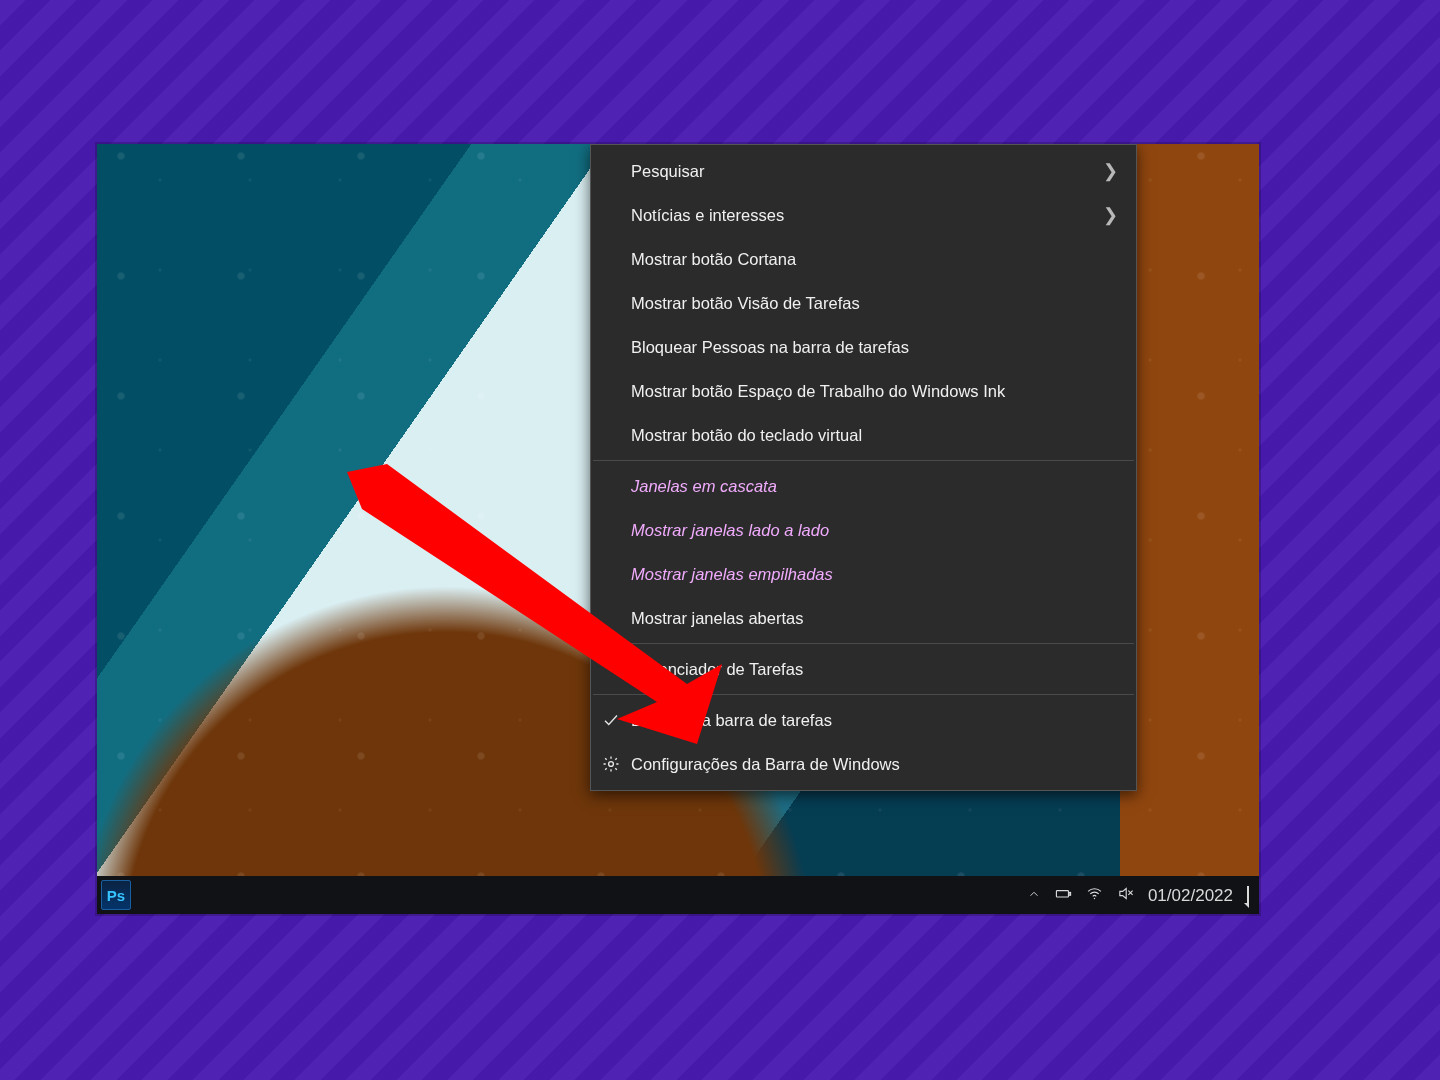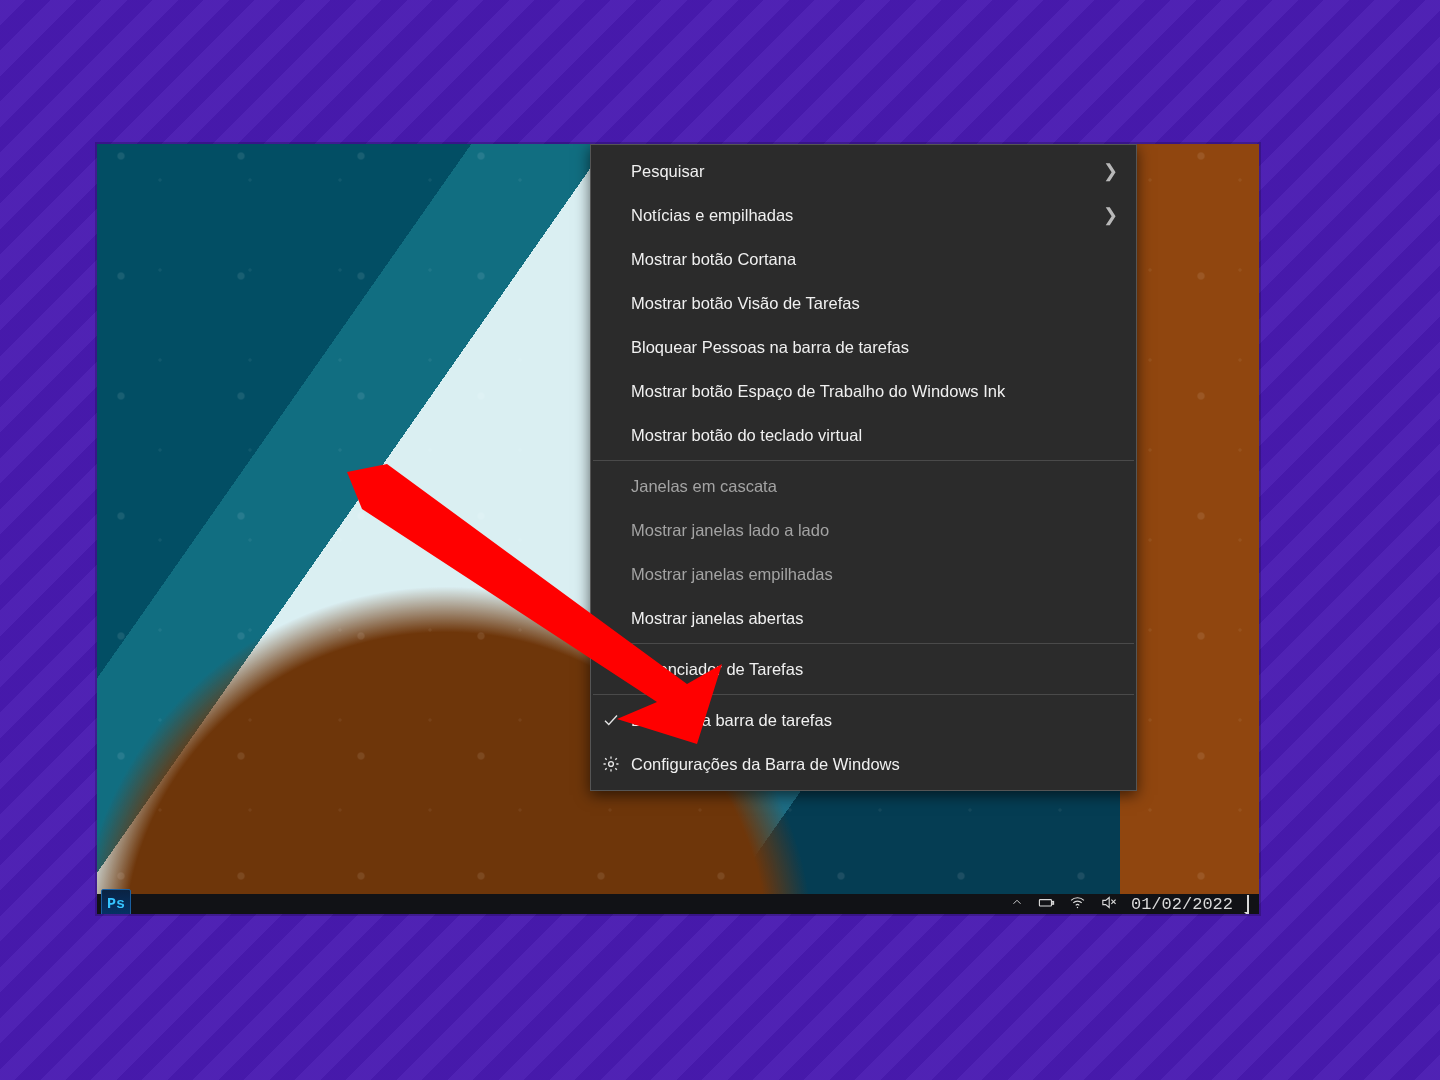--- a/index.html
+++ b/index.html
@@ -64,27 +64,26 @@
     opacity: 0.35;
     mix-blend-mode: screen;
   }
 
   
   .taskbar {
     position: absolute;
     left: 0;
     right: 0;
     bottom: 0;
-    height: 20px;
+    height: 38px;
     background: #111216;
     display: flex;
     align-items: center;
     color: #dcdcdc;
     font-size: 13px;
-    font-family: Liberation Mono, monospace;
   }
   .taskbar .left {
     display: flex;
     align-items: center;
     gap: 6px;
     padding-left: 4px;
   }
   .ps-badge {
     width: 28px;
     height: 28px;
@@ -143,21 +142,22 @@
   }
   .menu-item {
     display: flex;
     align-items: center;
     height: 44px;
     padding: 0 18px 0 40px;
     position: relative;
     cursor: default;
   }
   .menu-item.disabled {
-    color: #a3a3a3;
+    color: #f0abfc;
+    font-style: italic;
   }
   .menu-item .label { flex: 1; white-space: nowrap; }
   .menu-item .sub-arrow {
     color: #b8b8b8;
     font-size: 18px;
   }
   .menu-item .lead-icon {
     position: absolute;
     left: 10px;
     width: 20px;
@@ -195,21 +195,21 @@
 
   <div class="wallpaper"></div>
 
   <div class="context-menu">
 
     <div class="menu-item">
       <span class="label">Pesquisar</span>
       <span class="sub-arrow">❯</span>
     </div>
     <div class="menu-item">
-      <span class="label">Notícias e empilhadas</span>
+      <span class="label">Notícias e interesses</span>
       <span class="sub-arrow">❯</span>
     </div>
     <div class="menu-item">
       <span class="label">Mostrar botão Cortana</span>
     </div>
     <div class="menu-item">
       <span class="label">Mostrar botão Visão de Tarefas</span>
     </div>
     <div class="menu-item">
       <span class="label">Bloquear Pessoas na barra de tarefas</span>

